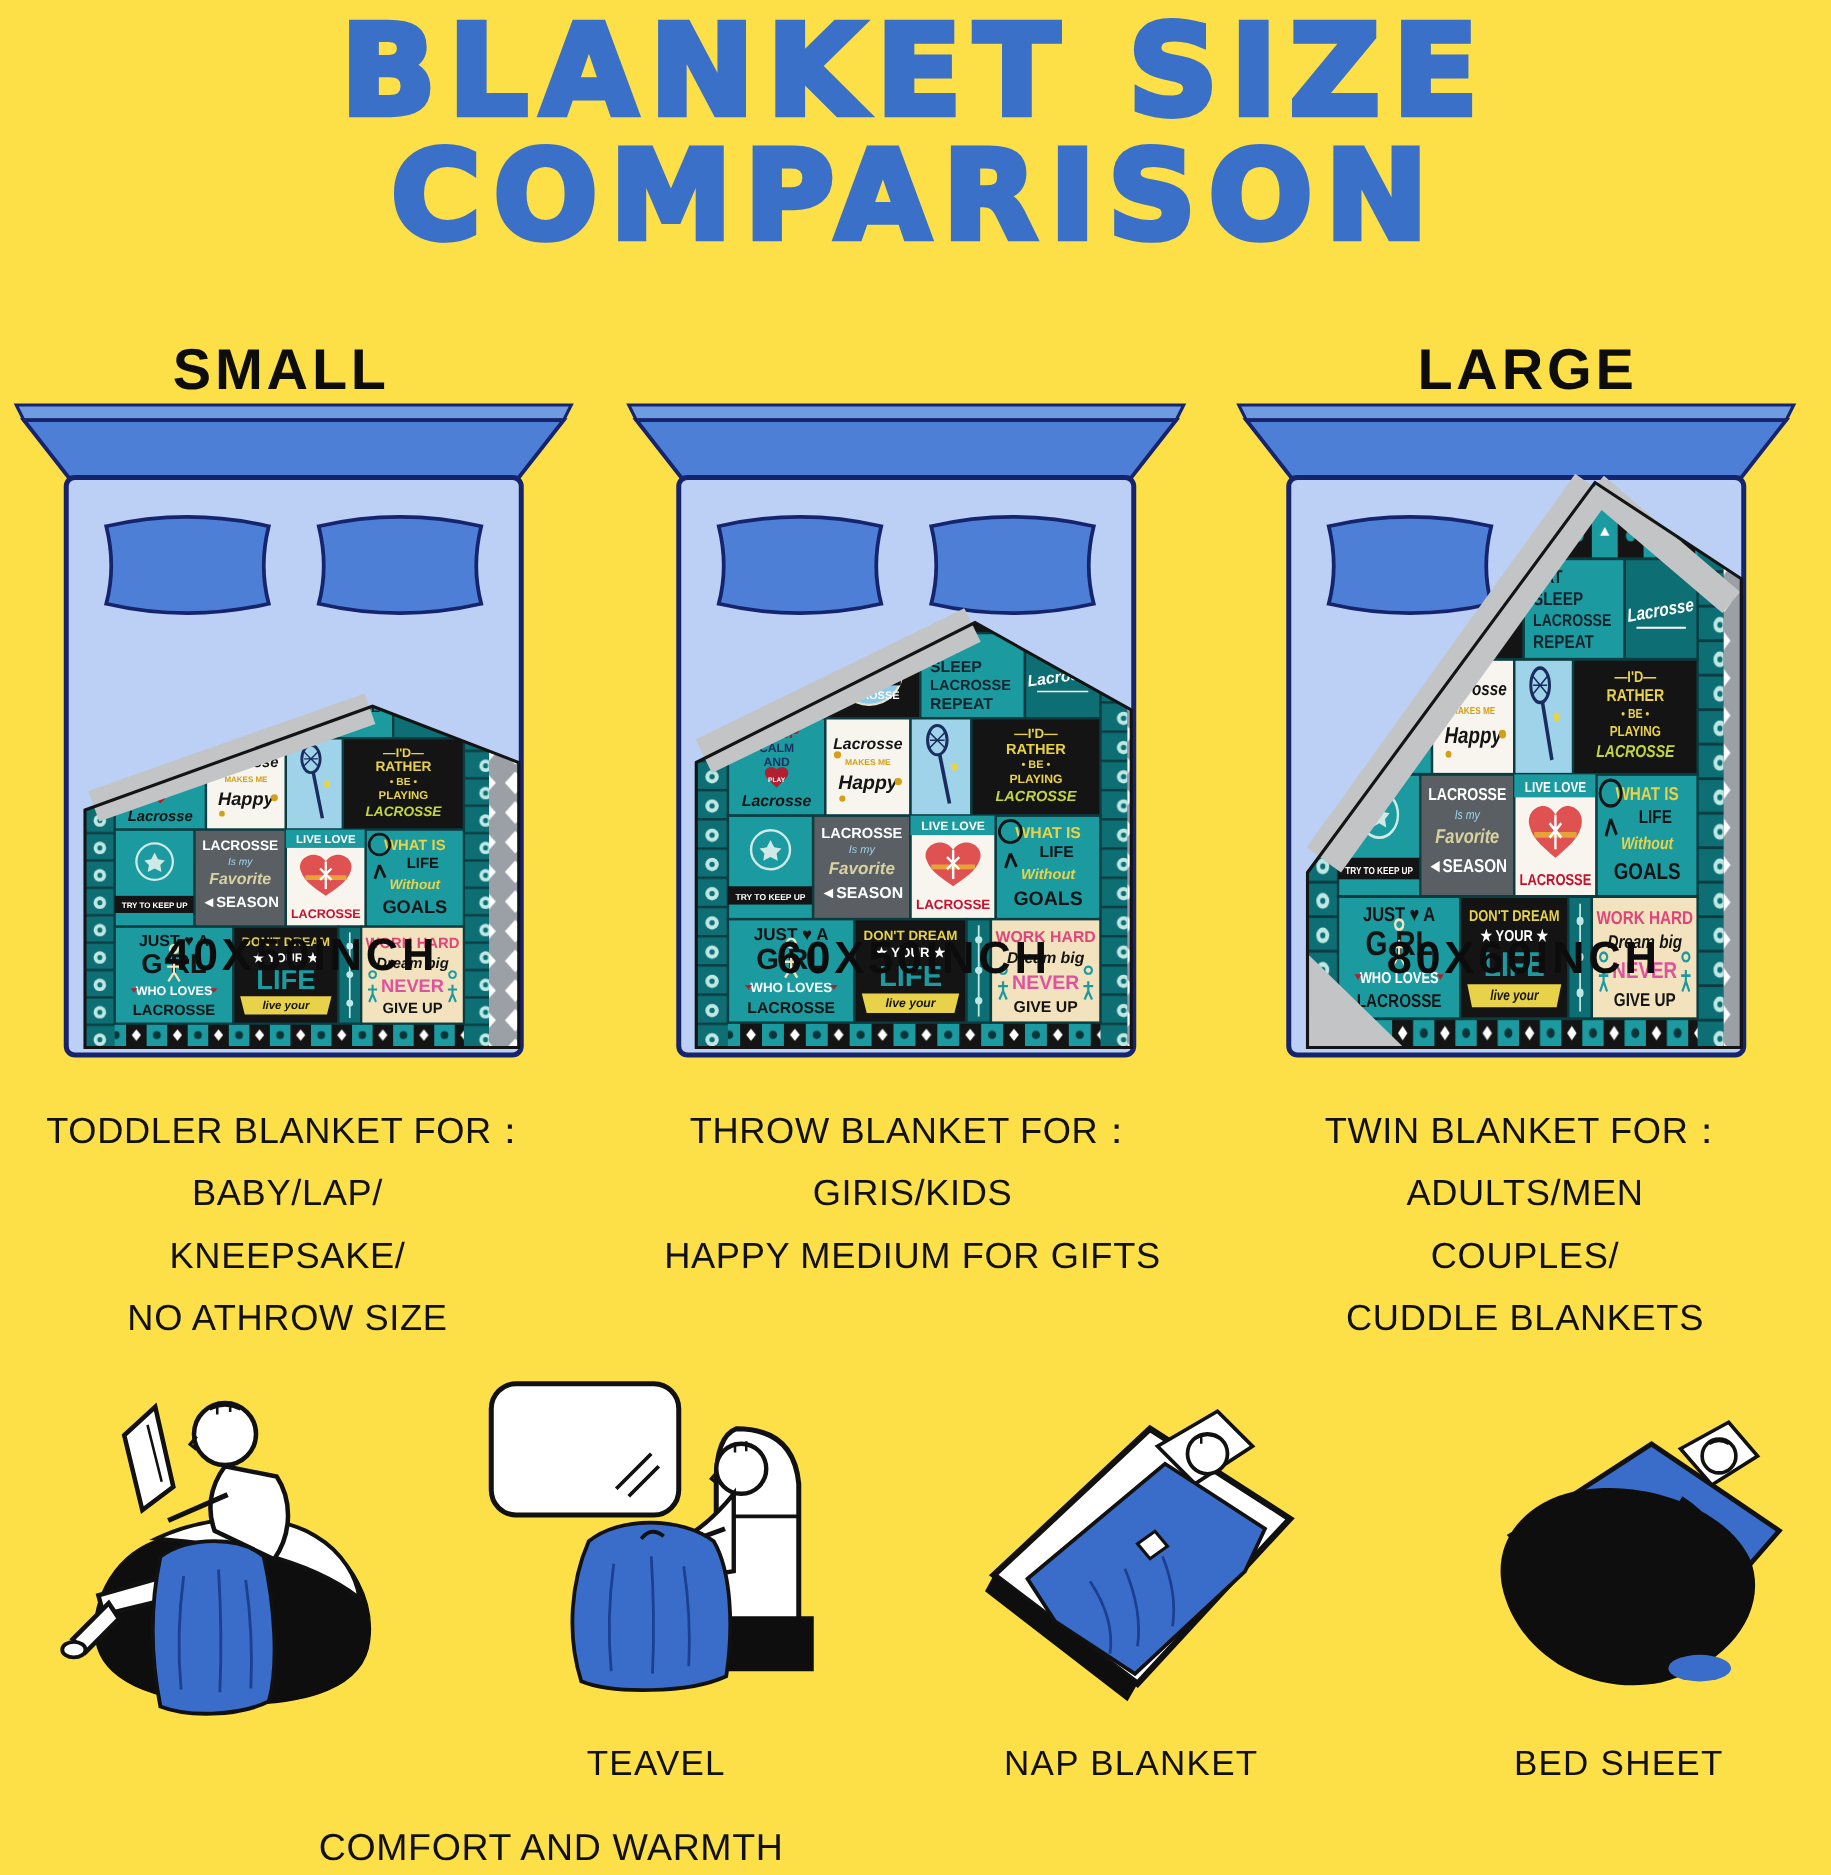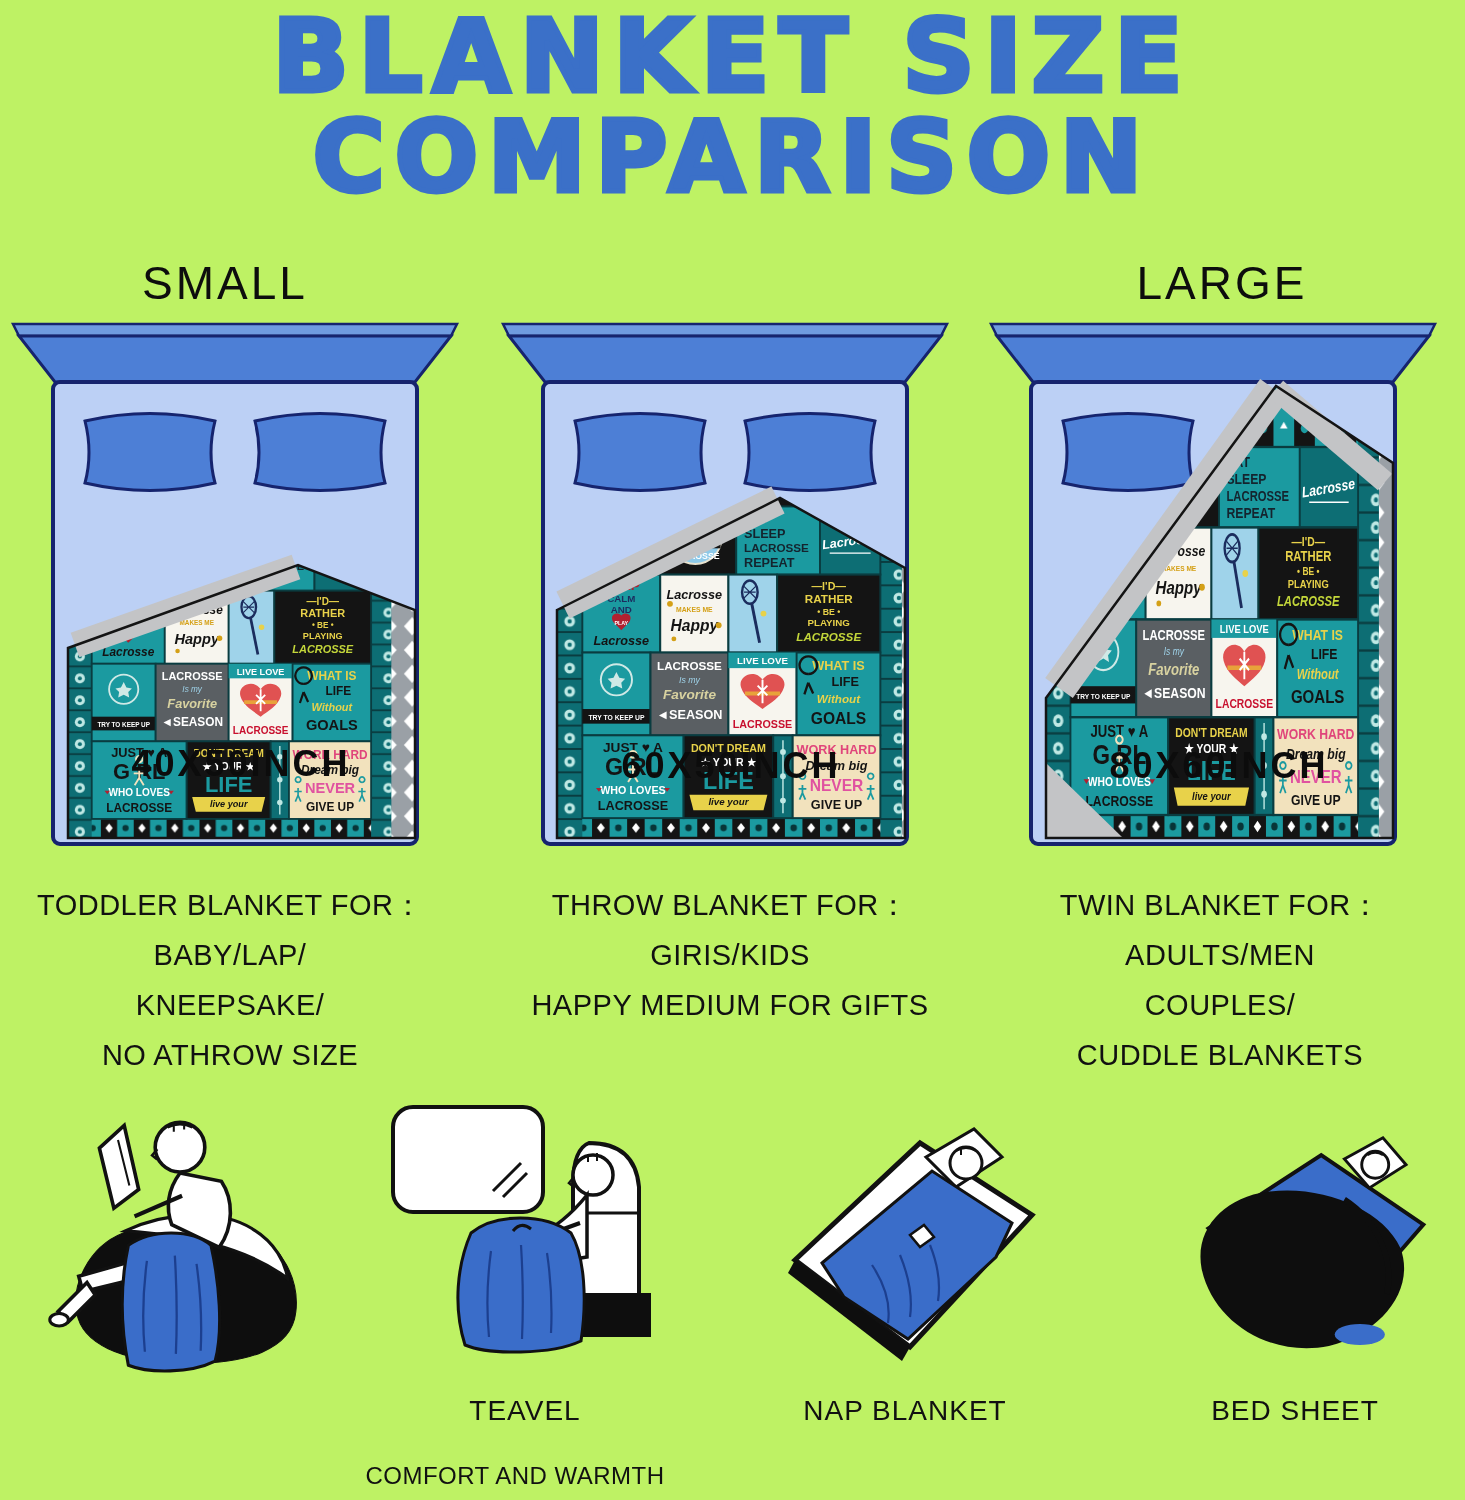--- a/index.html
+++ b/index.html
@@ -1,30 +1,30 @@
 <!DOCTYPE html>
 <html><head>
 <meta charset="utf-8">
 <style>
   html,body{margin:0;padding:0;background:#fff;}
-  .canvas{position:relative;width:1465px;height:1500px;background:#bef264;overflow:hidden;
+  .canvas{position:relative;width:1465px;height:1500px;background:#fde047;overflow:hidden;
           font-family:"Liberation Sans", sans-serif;}
   .title{position:absolute;left:0;top:6px;width:1465px;text-align:center;
          font-family:"DejaVu Sans", sans-serif;font-weight:900;color:#3b70c8;
          -webkit-text-stroke:5px #3b70c8;line-height:1.02;letter-spacing:10px;}
   .title .t1{font-size:100px;}
   .title .t2{font-size:98px;}
-  .size-header{position:absolute;top:256px;width:440px;text-align:center;
-               font-size:46px;font-weight:400;letter-spacing:3px;color:#0d0d0d;}
+  .size-header{position:absolute;top:268px;width:440px;text-align:center;
+               font-size:46px;font-weight:700;letter-spacing:3px;color:#0d0d0d;}
   .bed-svg{position:absolute;top:318px;width:460px;height:540px;}
   .desc{position:absolute;top:880px;width:460px;text-align:center;color:#111;}
   .desc div{font-size:29px;line-height:50px;letter-spacing:.5px;}
   .use-svg{position:absolute;}
   .use-label{position:absolute;width:320px;text-align:center;font-size:28px;color:#111;letter-spacing:1px;}
-  .footer-line{position:absolute;width:520px;text-align:center;font-size:24px;color:#111;letter-spacing:.5px;}
+  .footer-line{position:absolute;width:520px;text-align:left;font-size:30px;color:#111;letter-spacing:.5px;}
   svg text{font-family:"Liberation Sans", sans-serif;}
   .ov-size{font-weight:900;letter-spacing:3px;}
 </style>
 </head>
 <body>
 
 <div class="canvas">
 
   <svg width="0" height="0" style="position:absolute" aria-hidden="true">
     <defs>

